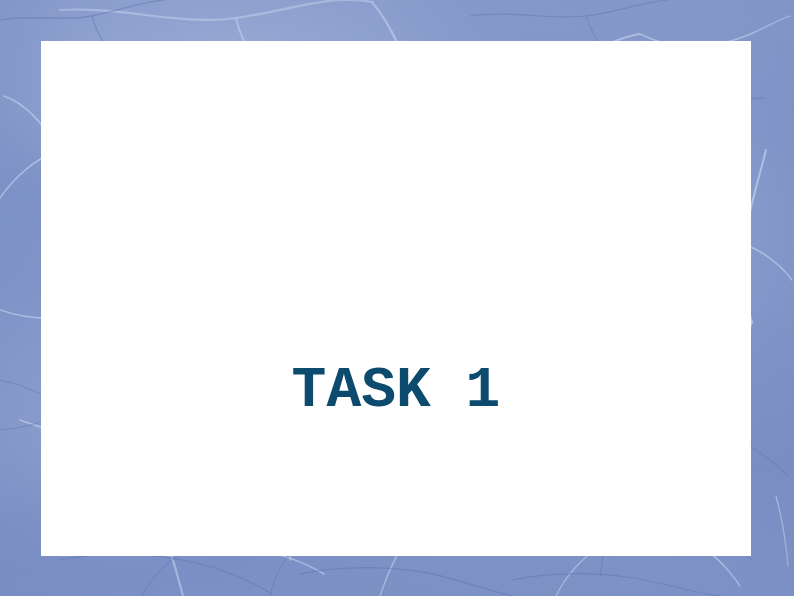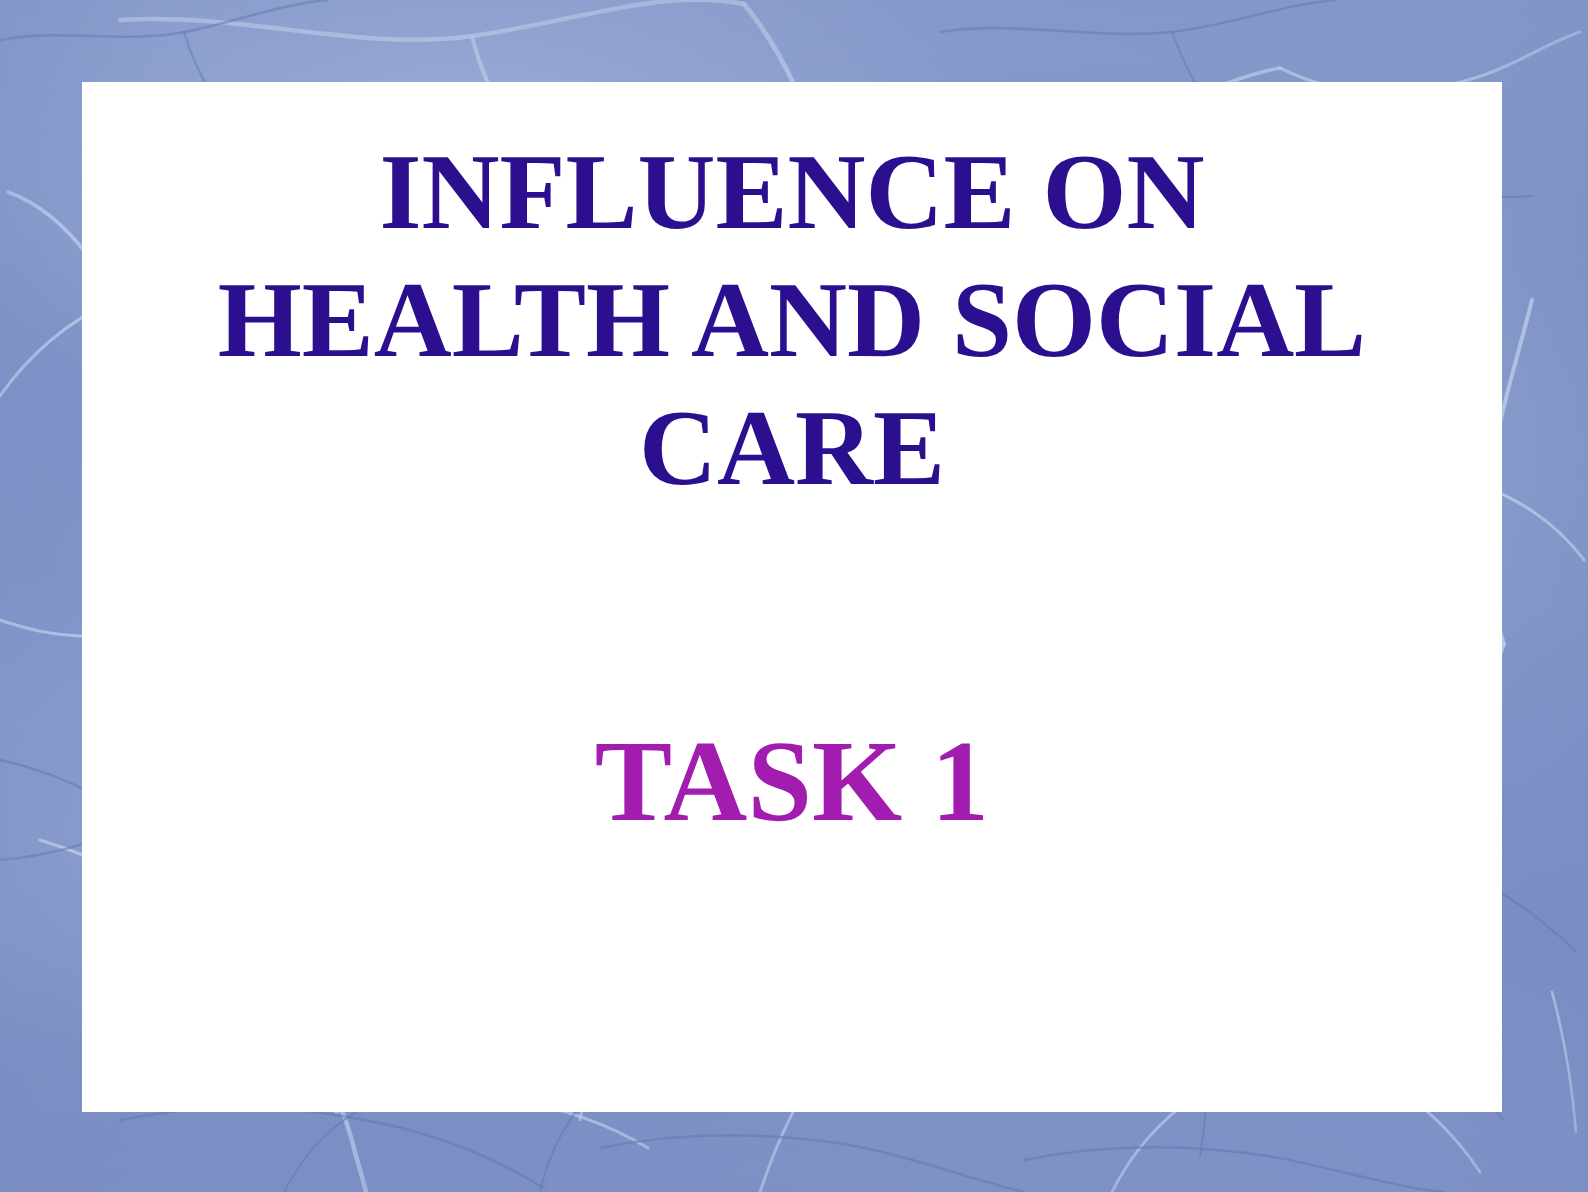--- a/index.html
+++ b/index.html
@@ -80,22 +80,22 @@
   }
 
   .subtitle-block {
     position: absolute;
     left: 0;
     right: 0;
     top: 316px;
     text-align: center;
   }
   .subtitle {
-    color: #a21caf;
-    font-family: Liberation Serif, serif;
+    color: #0c4a6e;
+    font-family: Liberation Mono, monospace;
     font-weight: bold;
     font-size: 58px;
     line-height: 68px;
     white-space: nowrap;
   }
 </style>
 </head>
 <body>
 
 <div id="slide">
@@ -152,25 +152,20 @@
           <path d="M142 596 C150 580 162 566 178 556" stroke-width="1"></path>
         </g>
       </g>
     </svg>
   </div>
 
   <div class="bg-vignette"></div>
 
   <div id="card">
 
-    <div class="title-block">
-      <div class="title-line">INFLUENCE ON</div>
-      <div class="title-line wide">HEALTH AND SOCIAL</div>
-      <div class="title-line">CARE</div>
-    </div>
 
     <div class="subtitle-block">
       <div class="subtitle">TASK 1</div>
     </div>
 
   </div>
 
 </div>
 
 </body></html>

